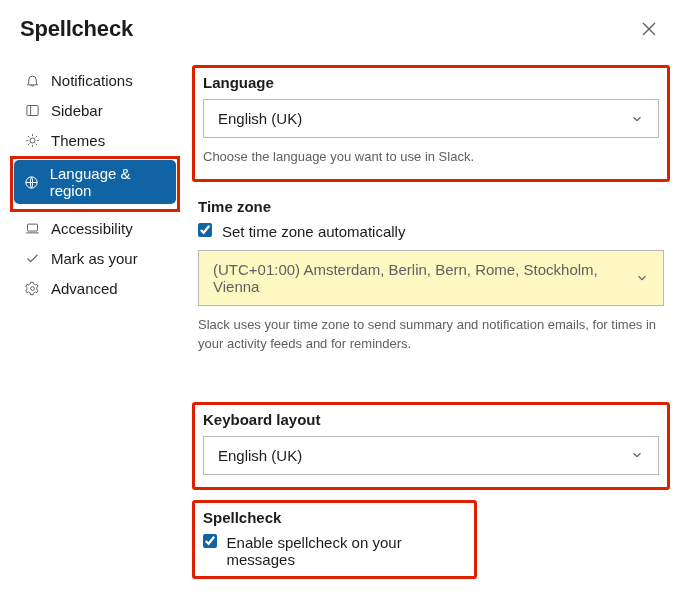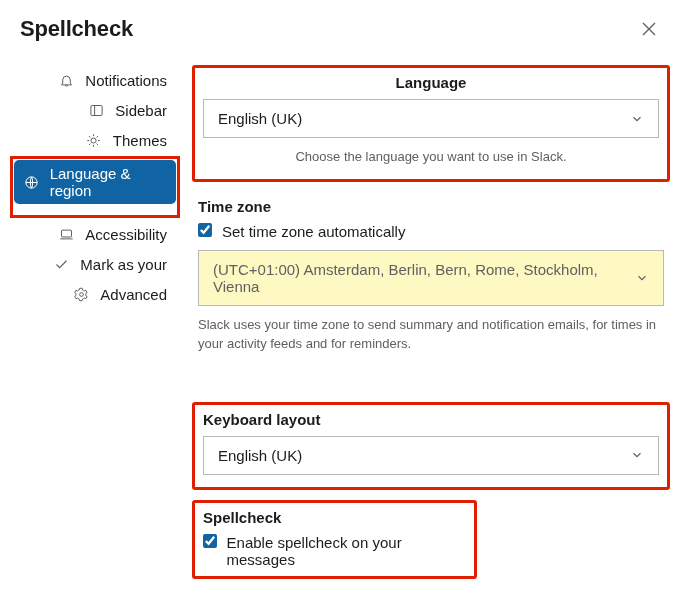--- a/index.html
+++ b/index.html
@@ -41,21 +41,20 @@
     .sb-item {
       display: flex;
       align-items: center;
       gap: 10px;
       padding: 5px 9px;
       border-radius: 5px;
       cursor: pointer;
       font-size: 15px;
       color: #1d1c1d;
       margin-bottom: 2px;
-      justify-content: flex-end;
     }
     .sb-item .icon {
       width: 18px; height: 18px;
       display: inline-flex; align-items: center; justify-content: center;
       color: #616061;
     }
     .sb-item.active {
       background: #1164a3;
       color: #fff;
     }
@@ -96,33 +95,33 @@
     .hl-red {
       border: 3px solid #e01e00;
       border-radius: 3px;
       padding: 6px 8px 12px 8px;
     }
     .hl-red-sidebar {
       border: 3px solid #e01e00;
       padding: 1px;
       margin: 0 -4px 2px -4px;
     }
-    .hl-red-sidebar .sb-item { margin-bottom: 10px; }
+    .hl-red-sidebar .sb-item { margin-bottom: 4px; }
     .space-xl { height: 48px; }
 
     .check-row {
       display: flex;
       align-items: flex-start;
       gap: 10px;
     }
     .chk {
       width: 14px; height: 14px;
       accent-color: #1264a3;
     }
-    .lang-section { margin-top: 5px; margin-bottom: 16px; text-align: center; }
+    .lang-section { margin-top: 5px; margin-bottom: 16px; }
     .tz-section { padding: 0 6px; }
     .kb-section { margin-bottom: 10px; }
     .sp-section { padding-bottom: 8px; width: 285px; }
     svg { display: block; }
   </style>
 </head>
 <body>
 
 <div class="header">
   <div class="title">Spellcheck</div>

